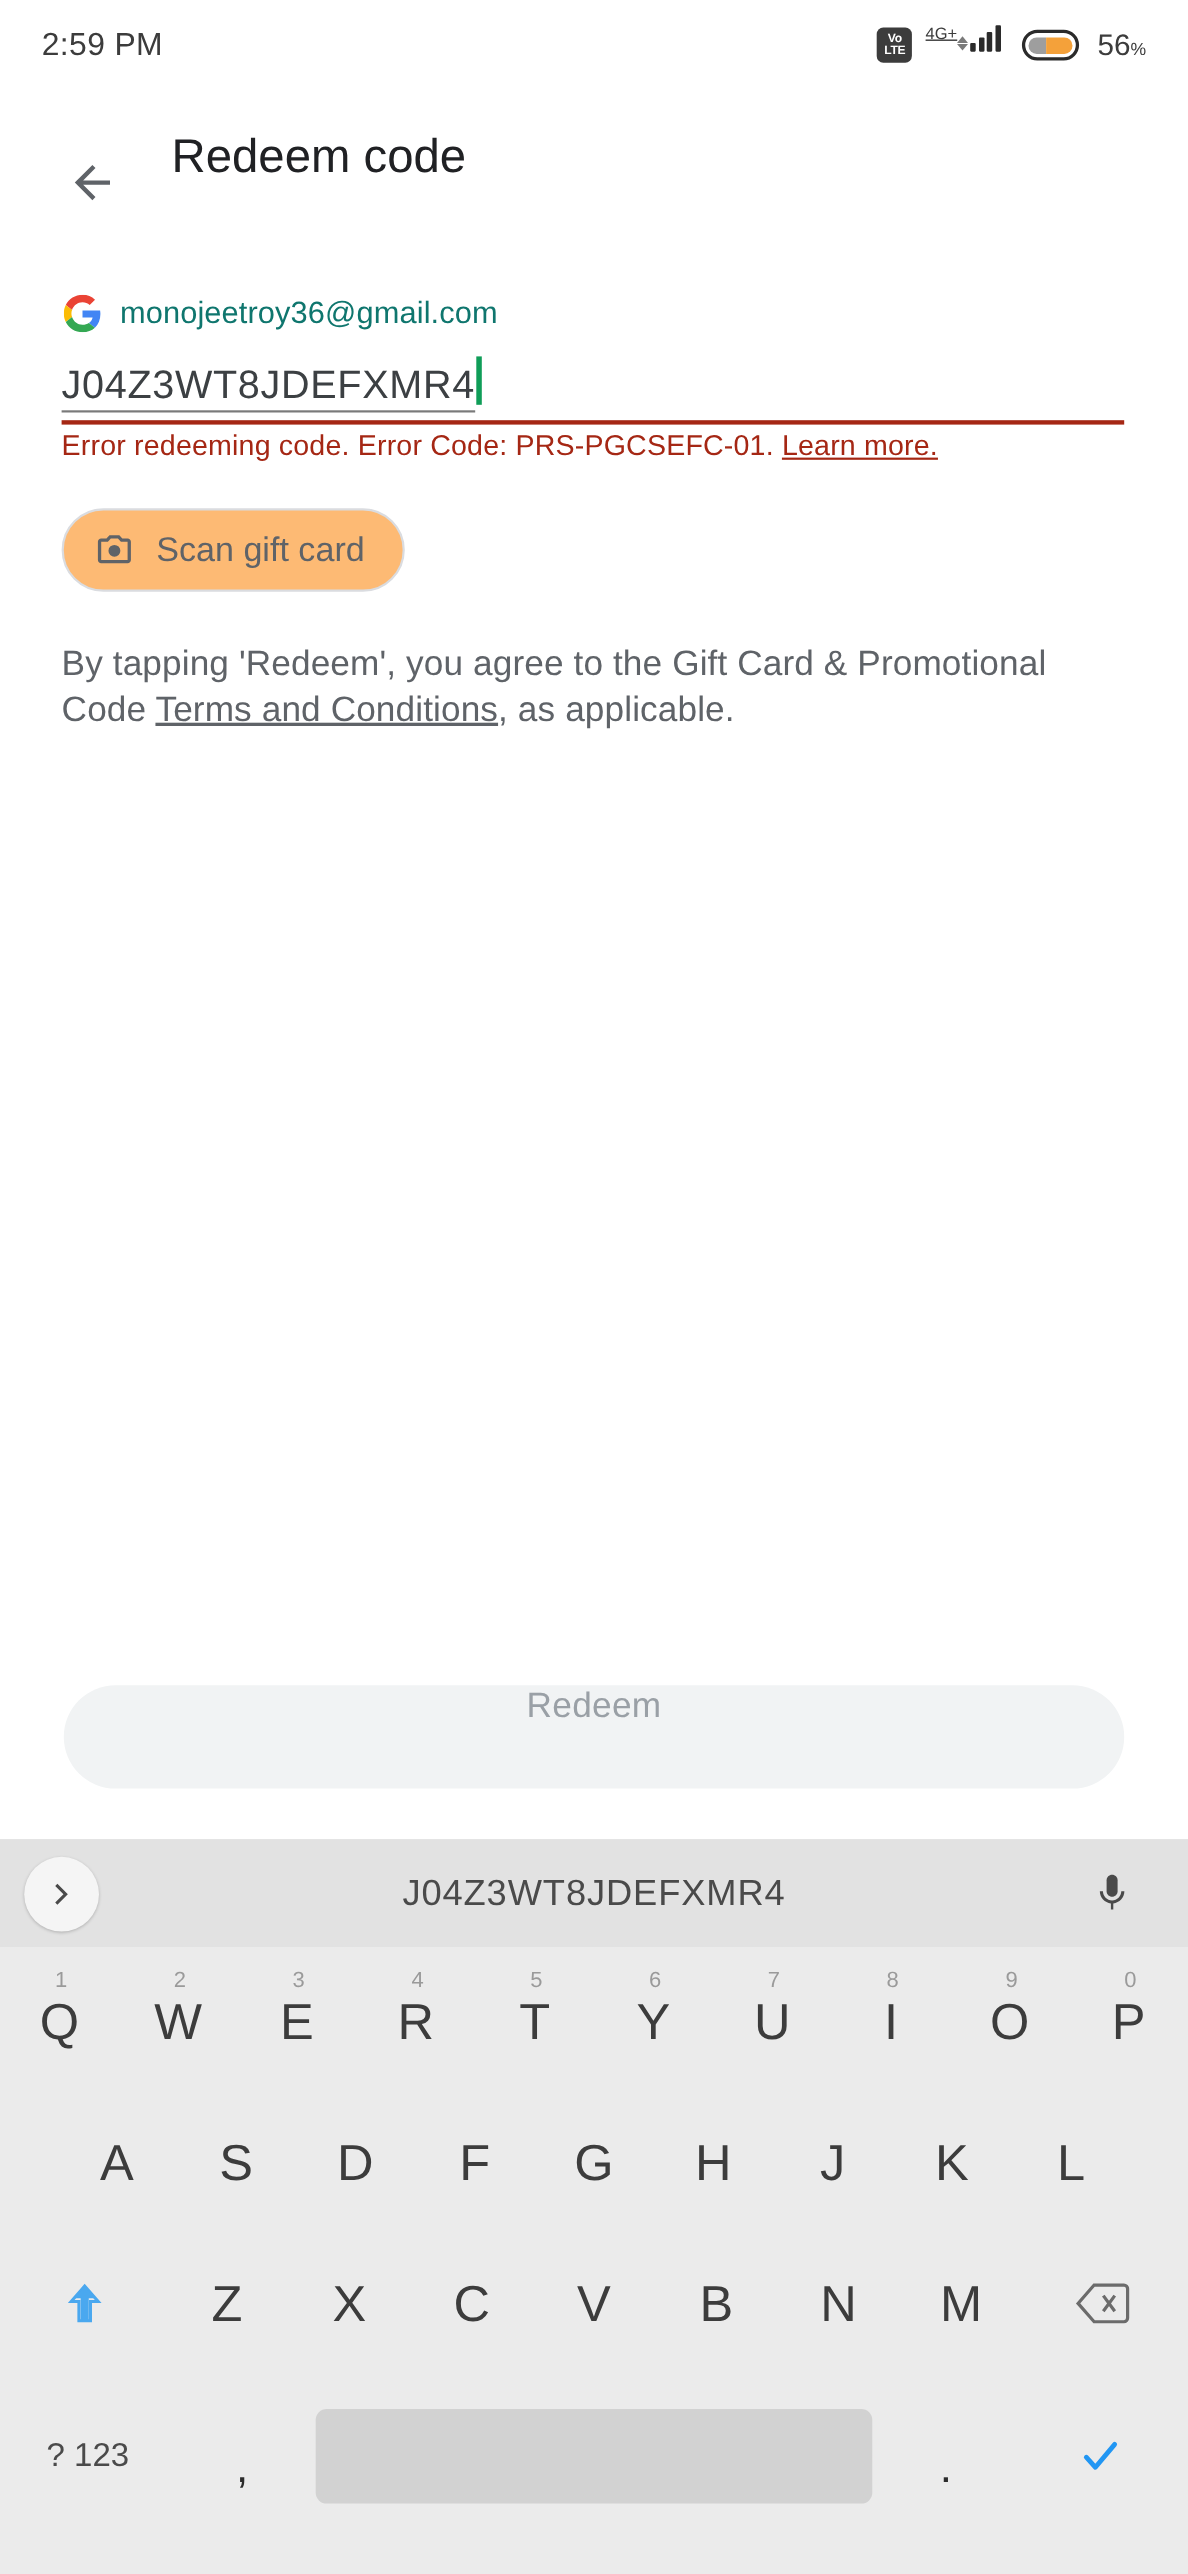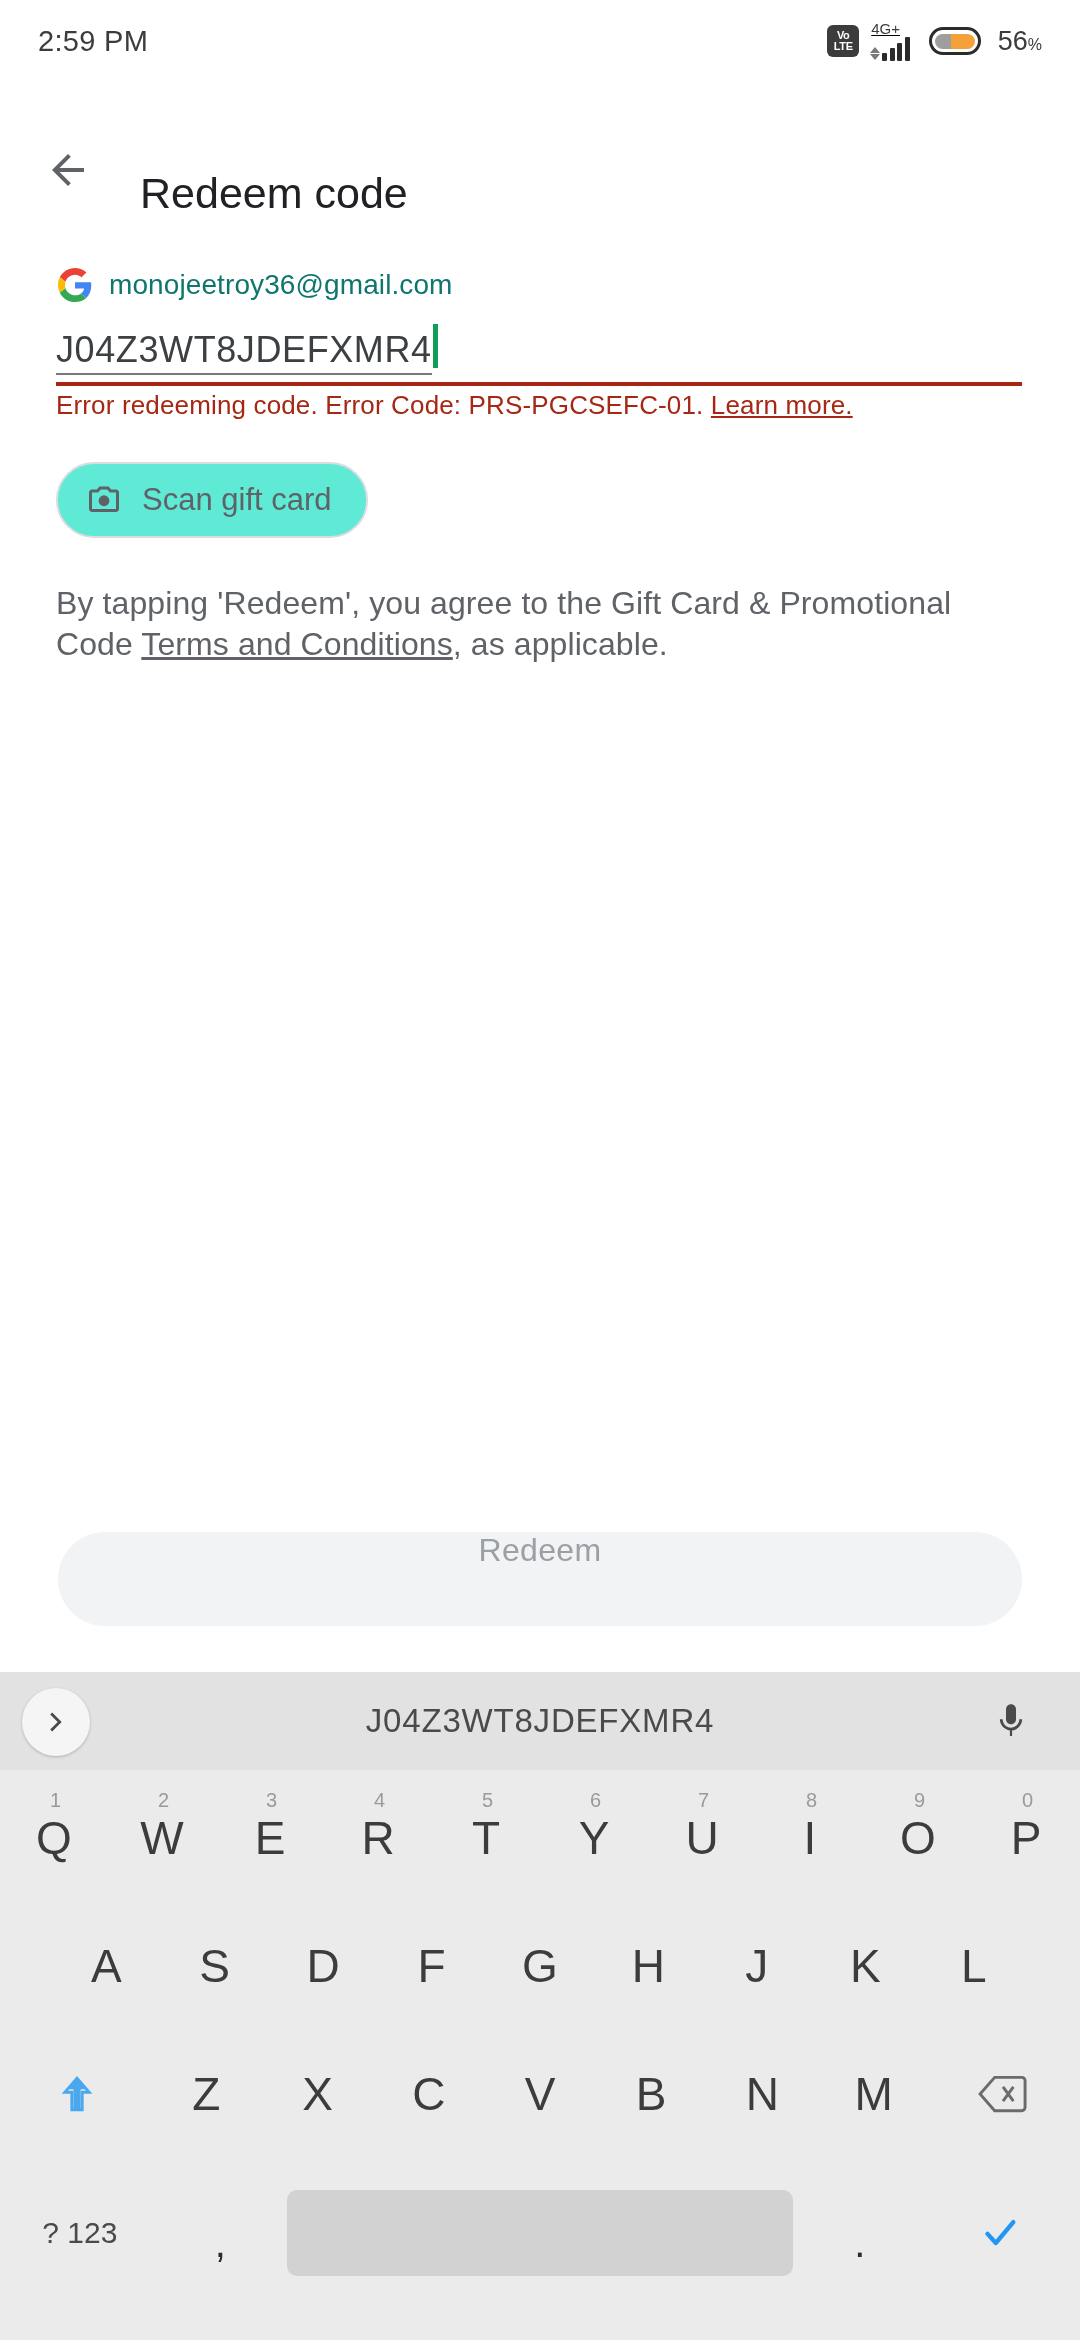--- a/index.html
+++ b/index.html
@@ -52,21 +52,21 @@
     justify-content: center;
     line-height: 1;
   }
   .volte-icon span {
     font-size: 11px;
     font-weight: bold;
     letter-spacing: -0.3px;
   }
   .net-block {
     display: flex;
-    flex-direction: column;
+    flex-direction: row;
     align-items: flex-start;
     justify-content: center;
     height: 36px;
     margin-left: 2px;
     text-decoration: underline;
   }
   .net-label {
     font-size: 15px;
     color: #3c3c3c;
     line-height: 1;
@@ -121,25 +121,25 @@
   .battery-pct {
     font-size: 27px;
     color: #3c3c3c;
     margin-left: 8px;
   }
   .battery-pct sub { font-size: 16px; vertical-align: baseline; }
 
   
   .app-bar {
     position: absolute;
-    top: 118px; left: 0;
+    top: 118px; left: 16px;
     width: 880px;
     height: 100px;
     display: flex;
-    align-items: flex-end;
+    align-items: flex-start;
   }
   .back-btn {
     width: 96px;
     height: 96px;
     margin-left: 20px;
     display: flex;
     align-items: center;
     justify-content: center;
     cursor: pointer;
   }
@@ -217,21 +217,21 @@
     top: 462px;
     left: 56px;
     height: 76px;
     border: 2px solid #dadce0;
     border-radius: 40px;
     display: flex;
     align-items: center;
     gap: 20px;
     padding: 0 34px 0 28px;
     box-sizing: border-box;
-    background: #5eead4;
+    background: #fdba74;
     cursor: pointer;
   }
   .scan-label {
     font-size: 31px;
     color: #5f6368;
   }
 
   .terms-text {
     position: absolute;
     top: 583px;

